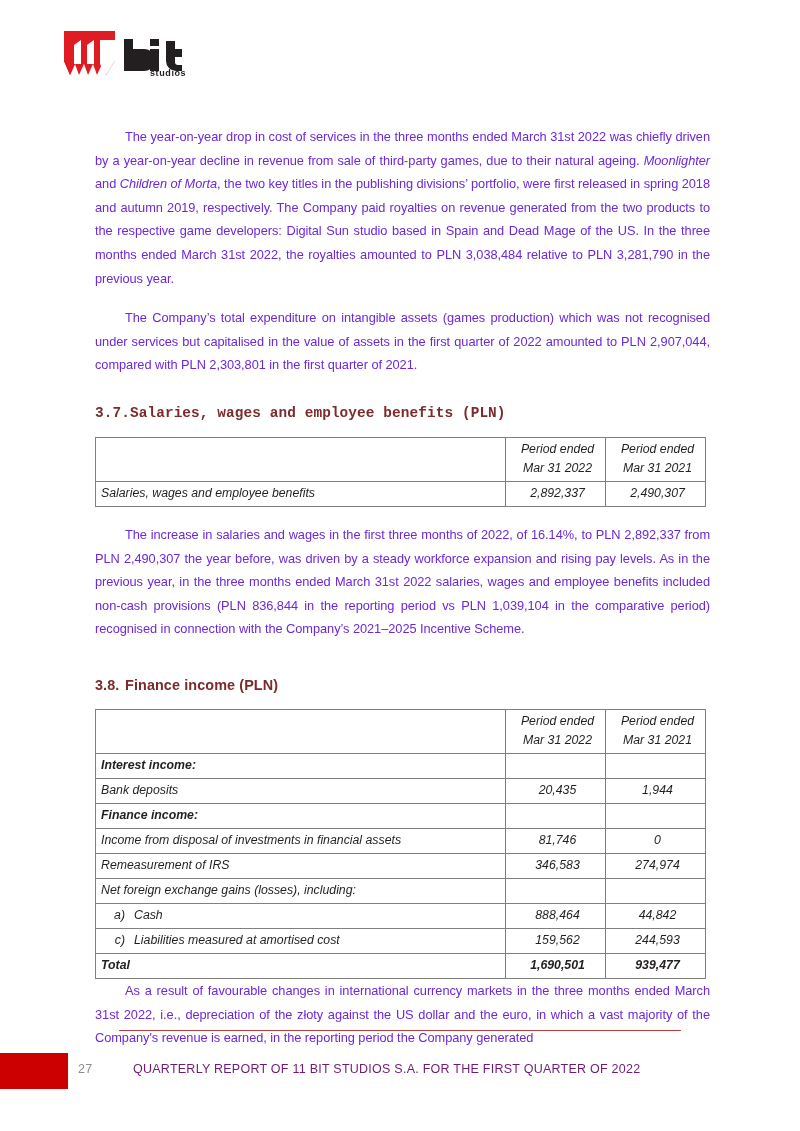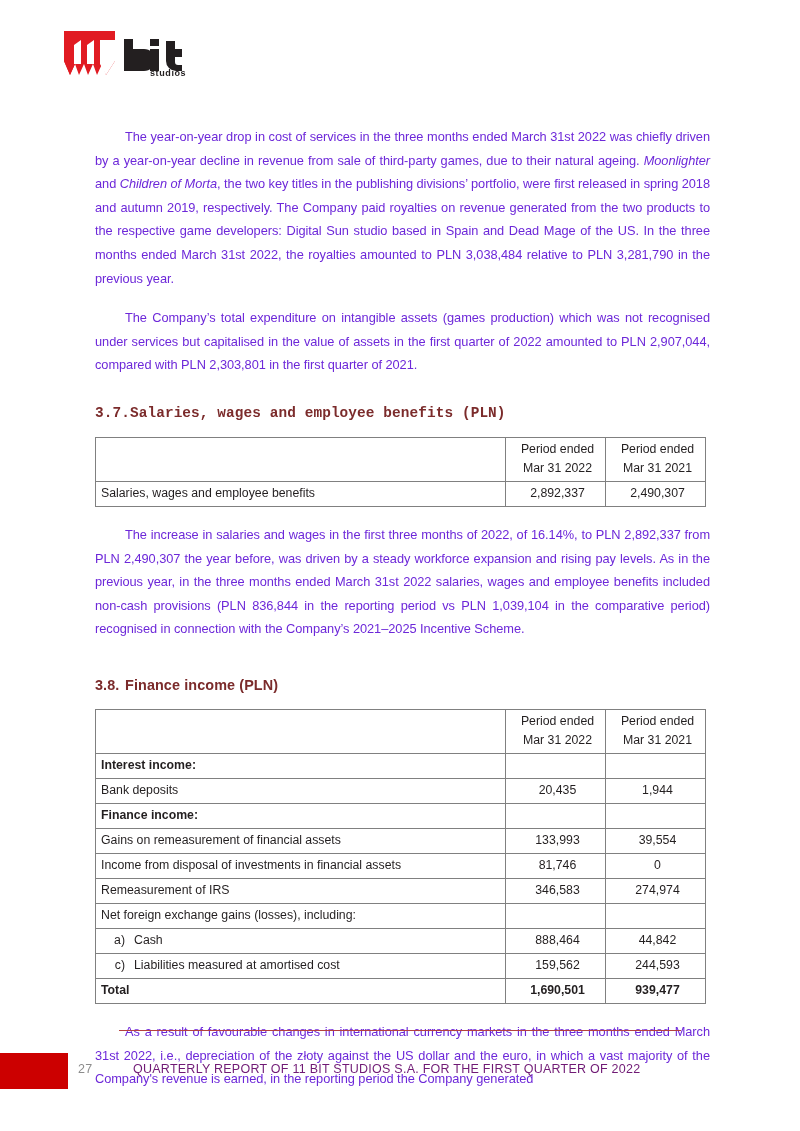--- a/index.html
+++ b/index.html
@@ -82,20 +82,21 @@
     color: #231f20;
     table-layout: fixed;
   }
   table.fin-table td, table.fin-table th {
     border: 1px solid #808080;
     padding: 2px 1px 3px 5px;
     vertical-align: middle;
     font-weight: normal;
     line-height: 19px;
     height: 19px;
+    font-style: italic;
   }
   table.fin-table col.c-label { width: 410px; }
   table.fin-table col.c-num   { width: 100px; }
 
   td.lbl { text-align: left; }
   td.num { text-align: center; }
   td.hdr {
     text-align: center;
     line-height: 21px;
     padding-top: 3px;
@@ -245,25 +246,20 @@
         <td class="lbl">Bank deposits</td>
         <td class="num">20,435</td>
         <td class="num">1,944</td>
       </tr>
       <tr class="bold">
         <td class="lbl">Finance income:</td>
         <td class="num"></td>
         <td class="num"></td>
       </tr>
       <tr>
-        <td class="lbl">Gains on remeasurement of financial assets</td>
-        <td class="num">133,993</td>
-        <td class="num">39,554</td>
-      </tr>
-      <tr>
         <td class="lbl">Income from disposal of investments in financial assets</td>
         <td class="num">81,746</td>
         <td class="num">0</td>
       </tr>
       <tr>
         <td class="lbl">Remeasurement of IRS</td>
         <td class="num">346,583</td>
         <td class="num">274,974</td>
       </tr>
       <tr>
@@ -288,20 +284,20 @@
       </tr>
 
       <tr class="total">
         <td class="lbl">Total</td>
         <td class="num">1,690,501</td>
         <td class="num">939,477</td>
       </tr>
     </tbody>
   </table>
 
-  <p class="body-par" style="margin-top:16px;">As a result of favourable changes in international currency markets in the three months ended March 31st 2022, i.e., depreciation of the złoty against the US dollar and the euro, in which a vast majority of the Company's revenue is earned, in the reporting period the Company generated</p>
+  <p class="body-par" style="">As a result of favourable changes in international currency markets in the three months ended March 31st 2022, i.e., depreciation of the złoty against the US dollar and the euro, in which a vast majority of the Company's revenue is earned, in the reporting period the Company generated</p>
 
 </div>
 
 <div class="footer-rule"></div>
 <div class="footer-block"></div>
 <div class="footer-page">27</div>
 <div class="footer-title">QUARTERLY REPORT OF 11 BIT STUDIOS S.A. FOR THE FIRST QUARTER OF 2022</div>
 
 </body></html>

